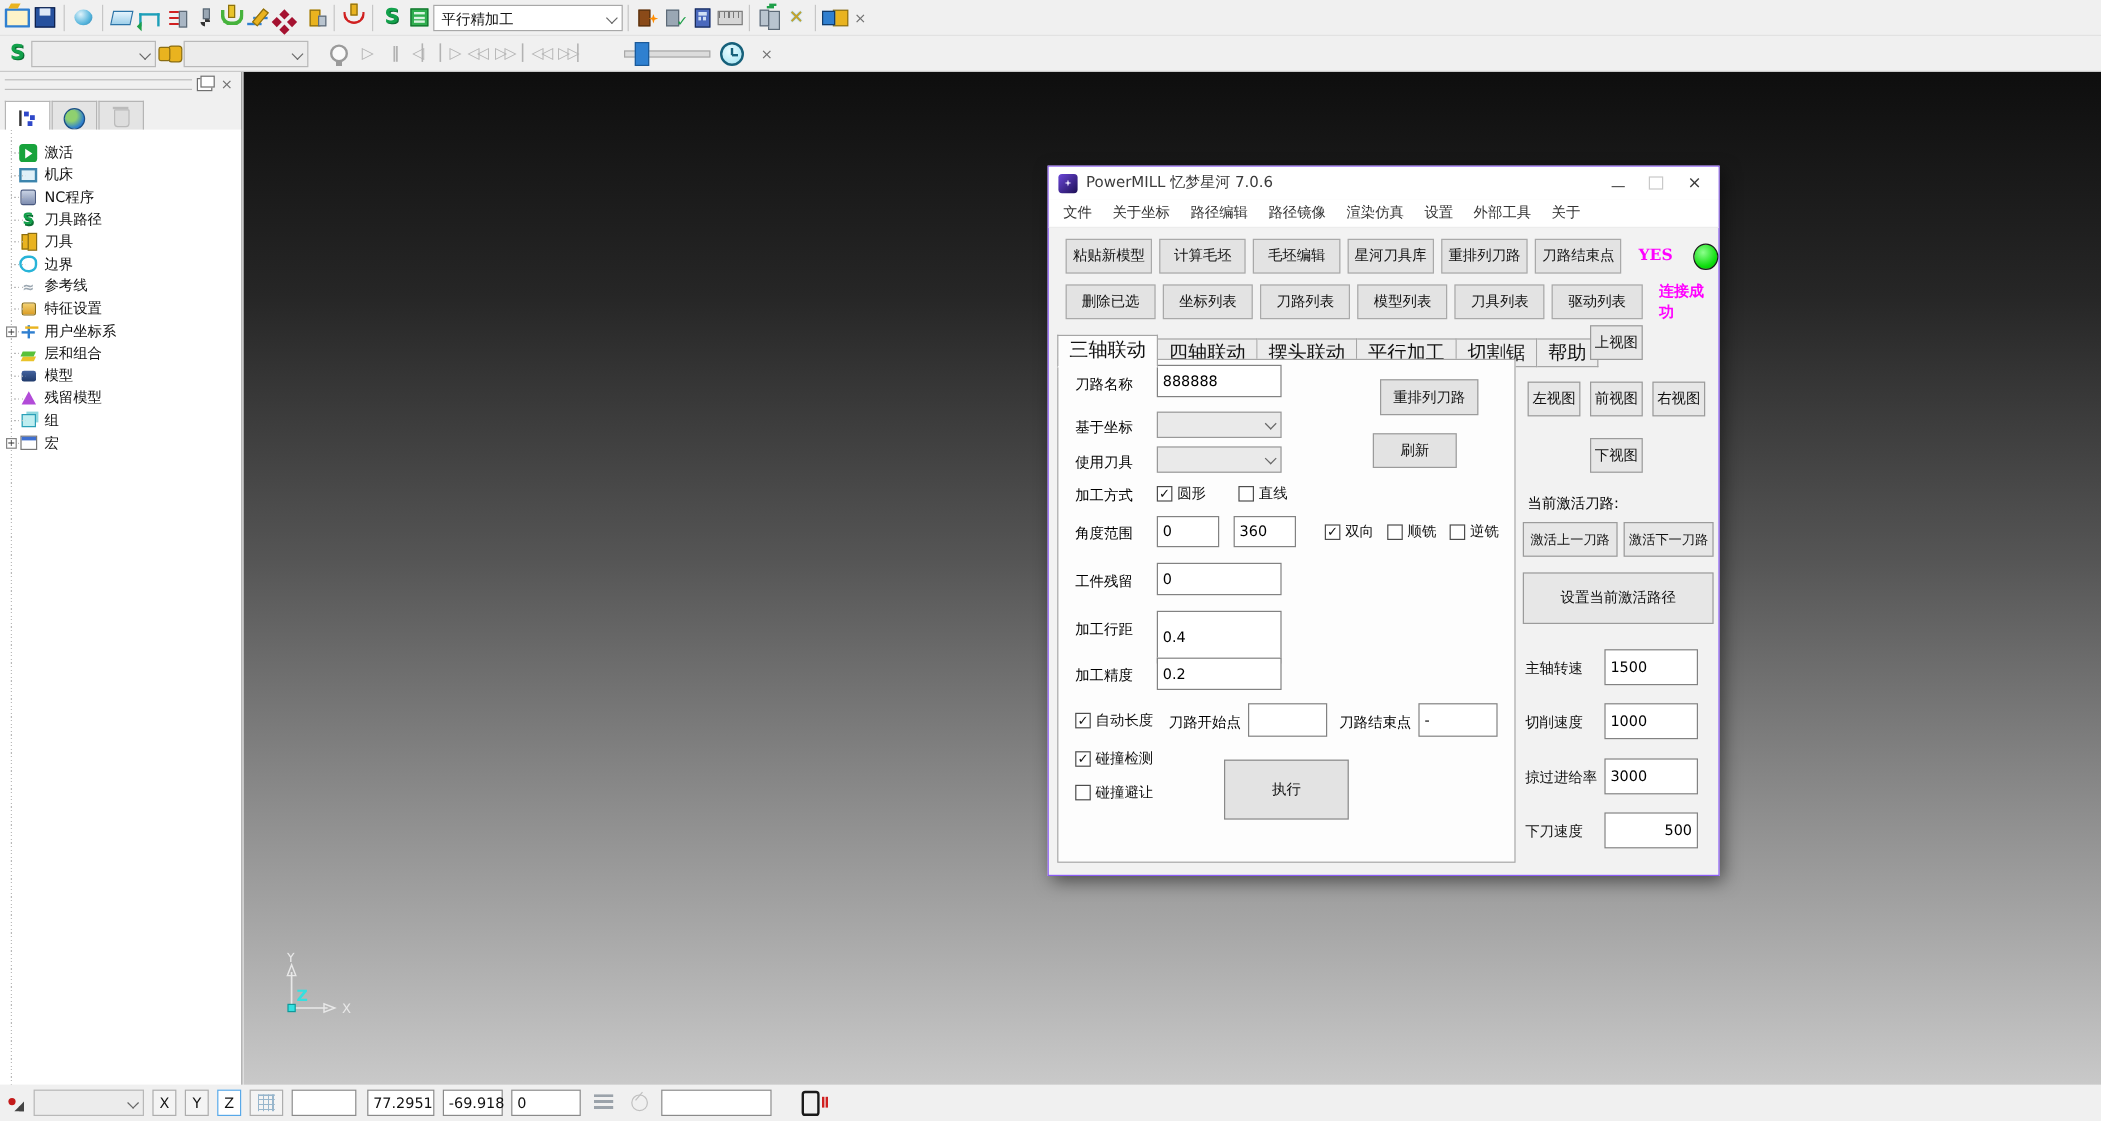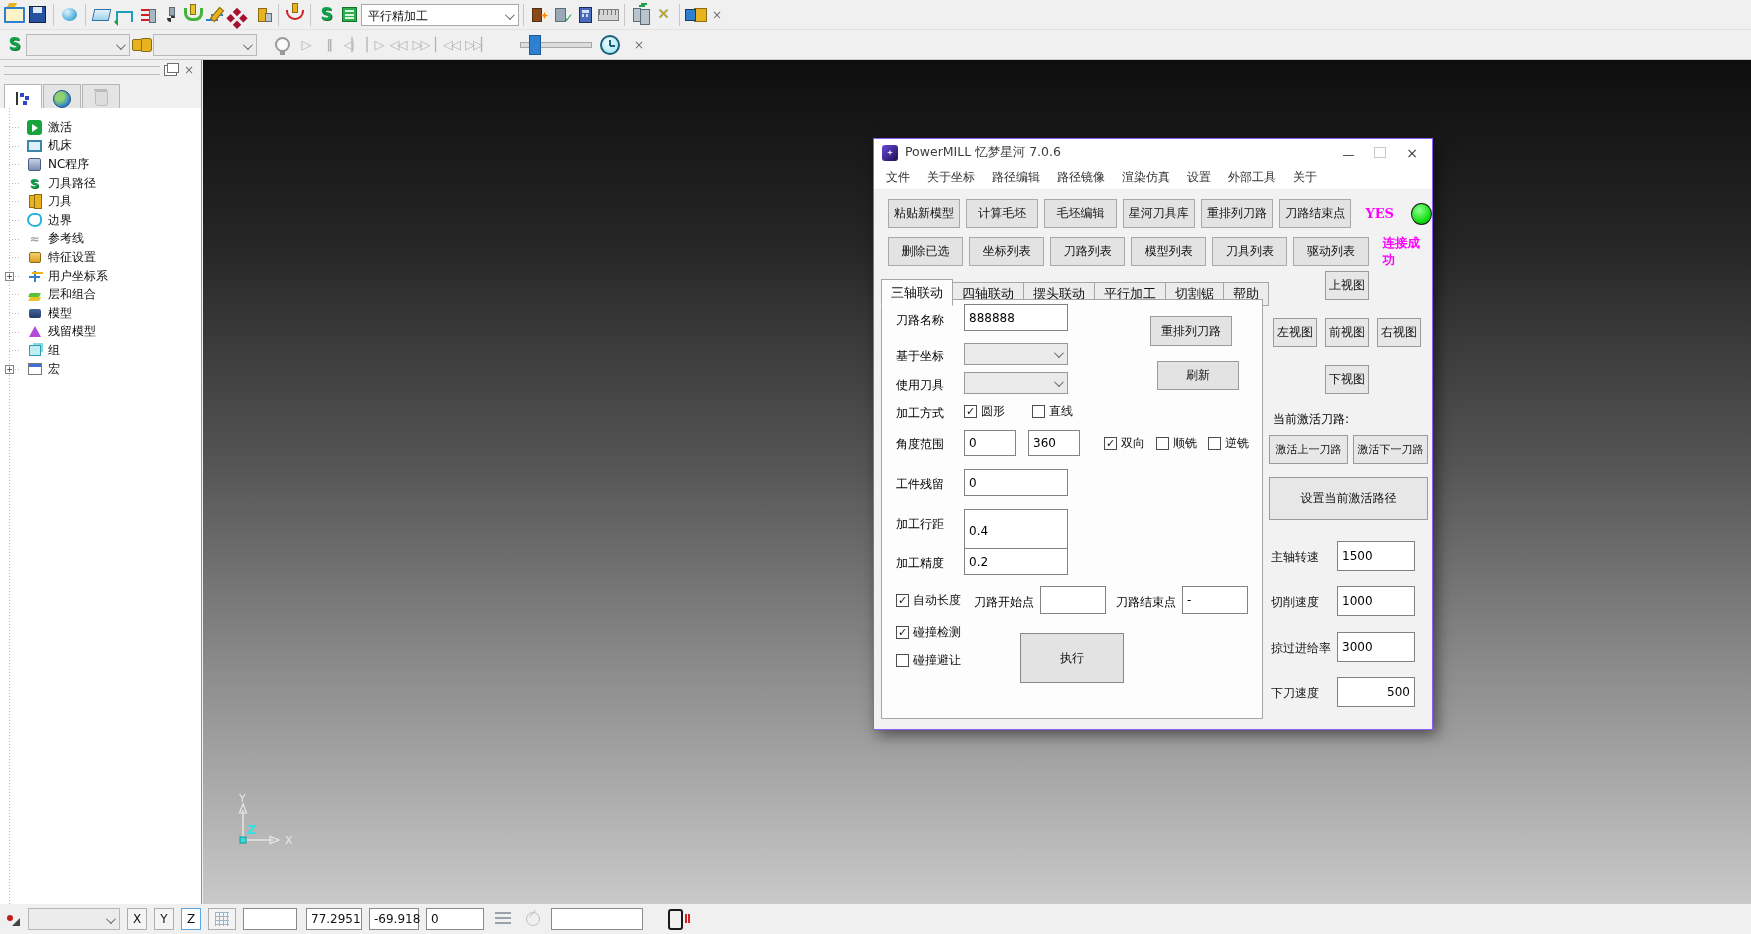--- a/index.html
+++ b/index.html
@@ -73,21 +73,21 @@
   #ptabs{display:flex;padding:4px 0 0 4px;gap:1px;height:28px}
   .ptab{width:36px;height:27px;display:flex;align-items:center;justify-content:center;border:1px solid #b5b5b5;border-bottom:none;background:#e4e4e4}
   .ptab.active{background:#fff}
   .i-tree{width:13px;height:13px;border-left:2px solid #333;position:relative}
   .i-tree::before{content:"";position:absolute;left:2px;top:1px;width:4px;height:4px;background:#2f48c9;box-shadow:5px 3px 0 #2f48c9,3px 8px 0 #2f48c9}
   .i-globe{width:16px;height:16px;border-radius:50%;background:radial-gradient(circle at 35% 35%,#8fd06f 0 30%,#2f80d0 70%);border:1px solid #1a4f86}
   .i-trash{width:11px;height:13px;background:#d9d9d9;border:1px solid #a0a0a0;border-radius:1px 1px 3px 3px;position:relative;opacity:.6}
   .i-trash::before{content:"";position:absolute;left:-2px;top:-3px;width:13px;height:2px;background:#a0a0a0}
   #treebox{position:absolute;top:48px;left:0;right:0;bottom:0;background:#fff;padding-top:10px;overflow:hidden;
            background-image:repeating-linear-gradient(180deg,#b9b9b9 0 1px,transparent 1px 3px);background-size:1px 100%;background-position:9px 0;background-repeat:no-repeat}
-  .trow{display:flex;align-items:center;gap:6px;height:18.6px;padding-left:27px;position:relative;cursor:default}
+  .trow{display:flex;align-items:center;gap:6px;height:18.6px;padding-left:16px;position:relative;cursor:default}
   .trow::before{content:"";position:absolute;left:9px;top:9px;width:12px;height:1px;background:repeating-linear-gradient(90deg,#b9b9b9 0 1px,transparent 1px 3px)}
   .exp{position:absolute;left:5px;top:5px;width:9px;height:9px;border:1px solid #848484;background:#fff;font-size:8px;line-height:7px;text-align:center;color:#333;box-sizing:border-box}
   .ticon{width:15px;height:15px;display:flex;align-items:center;justify-content:center;flex:none}
   .t0{background:#18a33c;border-radius:3px;position:relative}
   .t0::after{content:"";position:absolute;left:5px;top:4px;border:4px solid transparent;border-left:6px solid #fff}
   .t1{width:11px;height:8px;border:2px solid #3d85ad;background:#dff0f8}
   .t2{width:11px;height:11px;background:linear-gradient(#c8d2e4,#7e8db0);border:1px solid #4a5a80;border-radius:2px}
   .t3{font-weight:900;font-size:13px;color:#12a14b;text-shadow:1px 1px 0 #0c6e33}
   .t4{width:4px;height:11px;background:#e9b31f;border:1px solid #8a6d12;box-shadow:6px 0 0 #e9b31f,6px 0 0 1px #8a6d12;margin-right:6px}
   .t5{width:11px;height:10px;border:2px solid #28b4d8;border-radius:55% 45% 50% 60%;background:transparent}
@@ -132,21 +132,21 @@
   .wmax{width:10px;height:9px;border:1px solid #c9c9c9}
   .wclose{color:#3c3c3c;font-size:14px;line-height:1}
   #dmenu{height:23px;background:#fff;display:flex;align-items:center;gap:17px;padding:0 12px;border-bottom:1px solid #ececec;color:#333}
   #dmenu span{cursor:default}
   .btnrow{display:flex;gap:6px;margin:9px 0 0 14px;align-items:center;height:29px}
   .dbtn{width:76px;height:29px;background:#e3e3e3;border:1px solid #a9a9a9;display:flex;align-items:center;justify-content:center;font-size:12px;box-sizing:border-box;cursor:default}
   .yes{color:#f0f;font-weight:bold;font-size:13px;margin-left:8px;font-family:"DejaVu Serif","Liberation Serif",serif}
   .lamp{width:20px;height:20px;border-radius:50%;background:radial-gradient(circle at 38% 32%,#8cff8c,#0ddd0d 65%,#0aa80a);border:1.5px solid #1a1a1a;margin-left:11px}
   .conn{color:#f0f;font-weight:bold;font-size:12.5px;margin-left:8px}
   #dtabs{display:flex;margin:13px 0 0 7px;align-items:flex-end}
-  .dtab{height:22px;padding:0 9px;display:flex;align-items:center;background:#ececec;border:1px solid #a6a6a6;border-left:none;font-size:13px;cursor:default}
+  .dtab{height:22px;padding:0 9px;display:flex;align-items:center;background:#ececec;border:1px solid #a6a6a6;border-left:none;font-size:16px;cursor:default}
   .dtab:first-child{border-left:1px solid #a6a6a6}
   .dtab.active{background:#fdfdfd;height:25px;border-bottom:1px solid #fdfdfd;position:relative;z-index:2}
   #tabpanel{position:absolute;left:7px;top:160px;width:382px;height:420px;border:1px solid #a6a6a6;background:#fdfdfd;box-sizing:border-box}
   .lbl{position:absolute;color:#000;white-space:nowrap}
   .tin{position:absolute;border:1px solid #828282;background:#fff;font:12px "DejaVu Sans",sans-serif;padding:1px 4px;box-sizing:border-box;color:#000}
   .dsel{position:absolute;height:22px;background:#eaeaea;border:1px solid #999;box-sizing:border-box}
   .dsel .chev{top:7px}
   .cbrow{position:absolute;display:flex;align-items:center;gap:4px;white-space:nowrap}
   .cb{width:13px;height:13px;border:1px solid #4d4d4d;background:#fff;display:inline-flex;align-items:center;justify-content:center;font-size:11px;line-height:1;box-sizing:border-box;color:#111}
   .pbig{position:absolute;background:#e3e3e3;border:1px solid #9b9b9b;display:flex;align-items:center;justify-content:center;box-sizing:border-box;cursor:default}
@@ -439,21 +439,21 @@
     <span class="dtab">摆头联动</span>
     <span class="dtab">平行加工</span>
     <span class="dtab">切割锯</span>
     <span class="dtab">帮助</span>
   </div>
 
   <div id="tabpanel">
     <span class="lbl" style="left:14px;top:12px">刀路名称</span>
     <input class="tin" style="left: 82px; top: 4px; width: 104px; height: 27px;" value="888888">
     <span class="pbig" style="left:268px;top:16px;width:82px;height:30px">重排列刀路</span>
-    <span class="pbig" style="left:275px;top:61px;width:82px;height:29px">刷新</span>
+    <span class="pbig" style="left:262px;top:61px;width:70px;height:29px">刷新</span>
 
     <span class="lbl" style="left:14px;top:48px">基于坐标</span>
     <span class="dsel" style="left:82px;top:43px;width:104px">
         <span class="chev"></span>
       </span>
 
     <span class="lbl" style="left:14px;top:77px">使用刀具</span>
     <span class="dsel" style="left:82px;top:72px;width:104px">
         <span class="chev"></span>
       </span>

